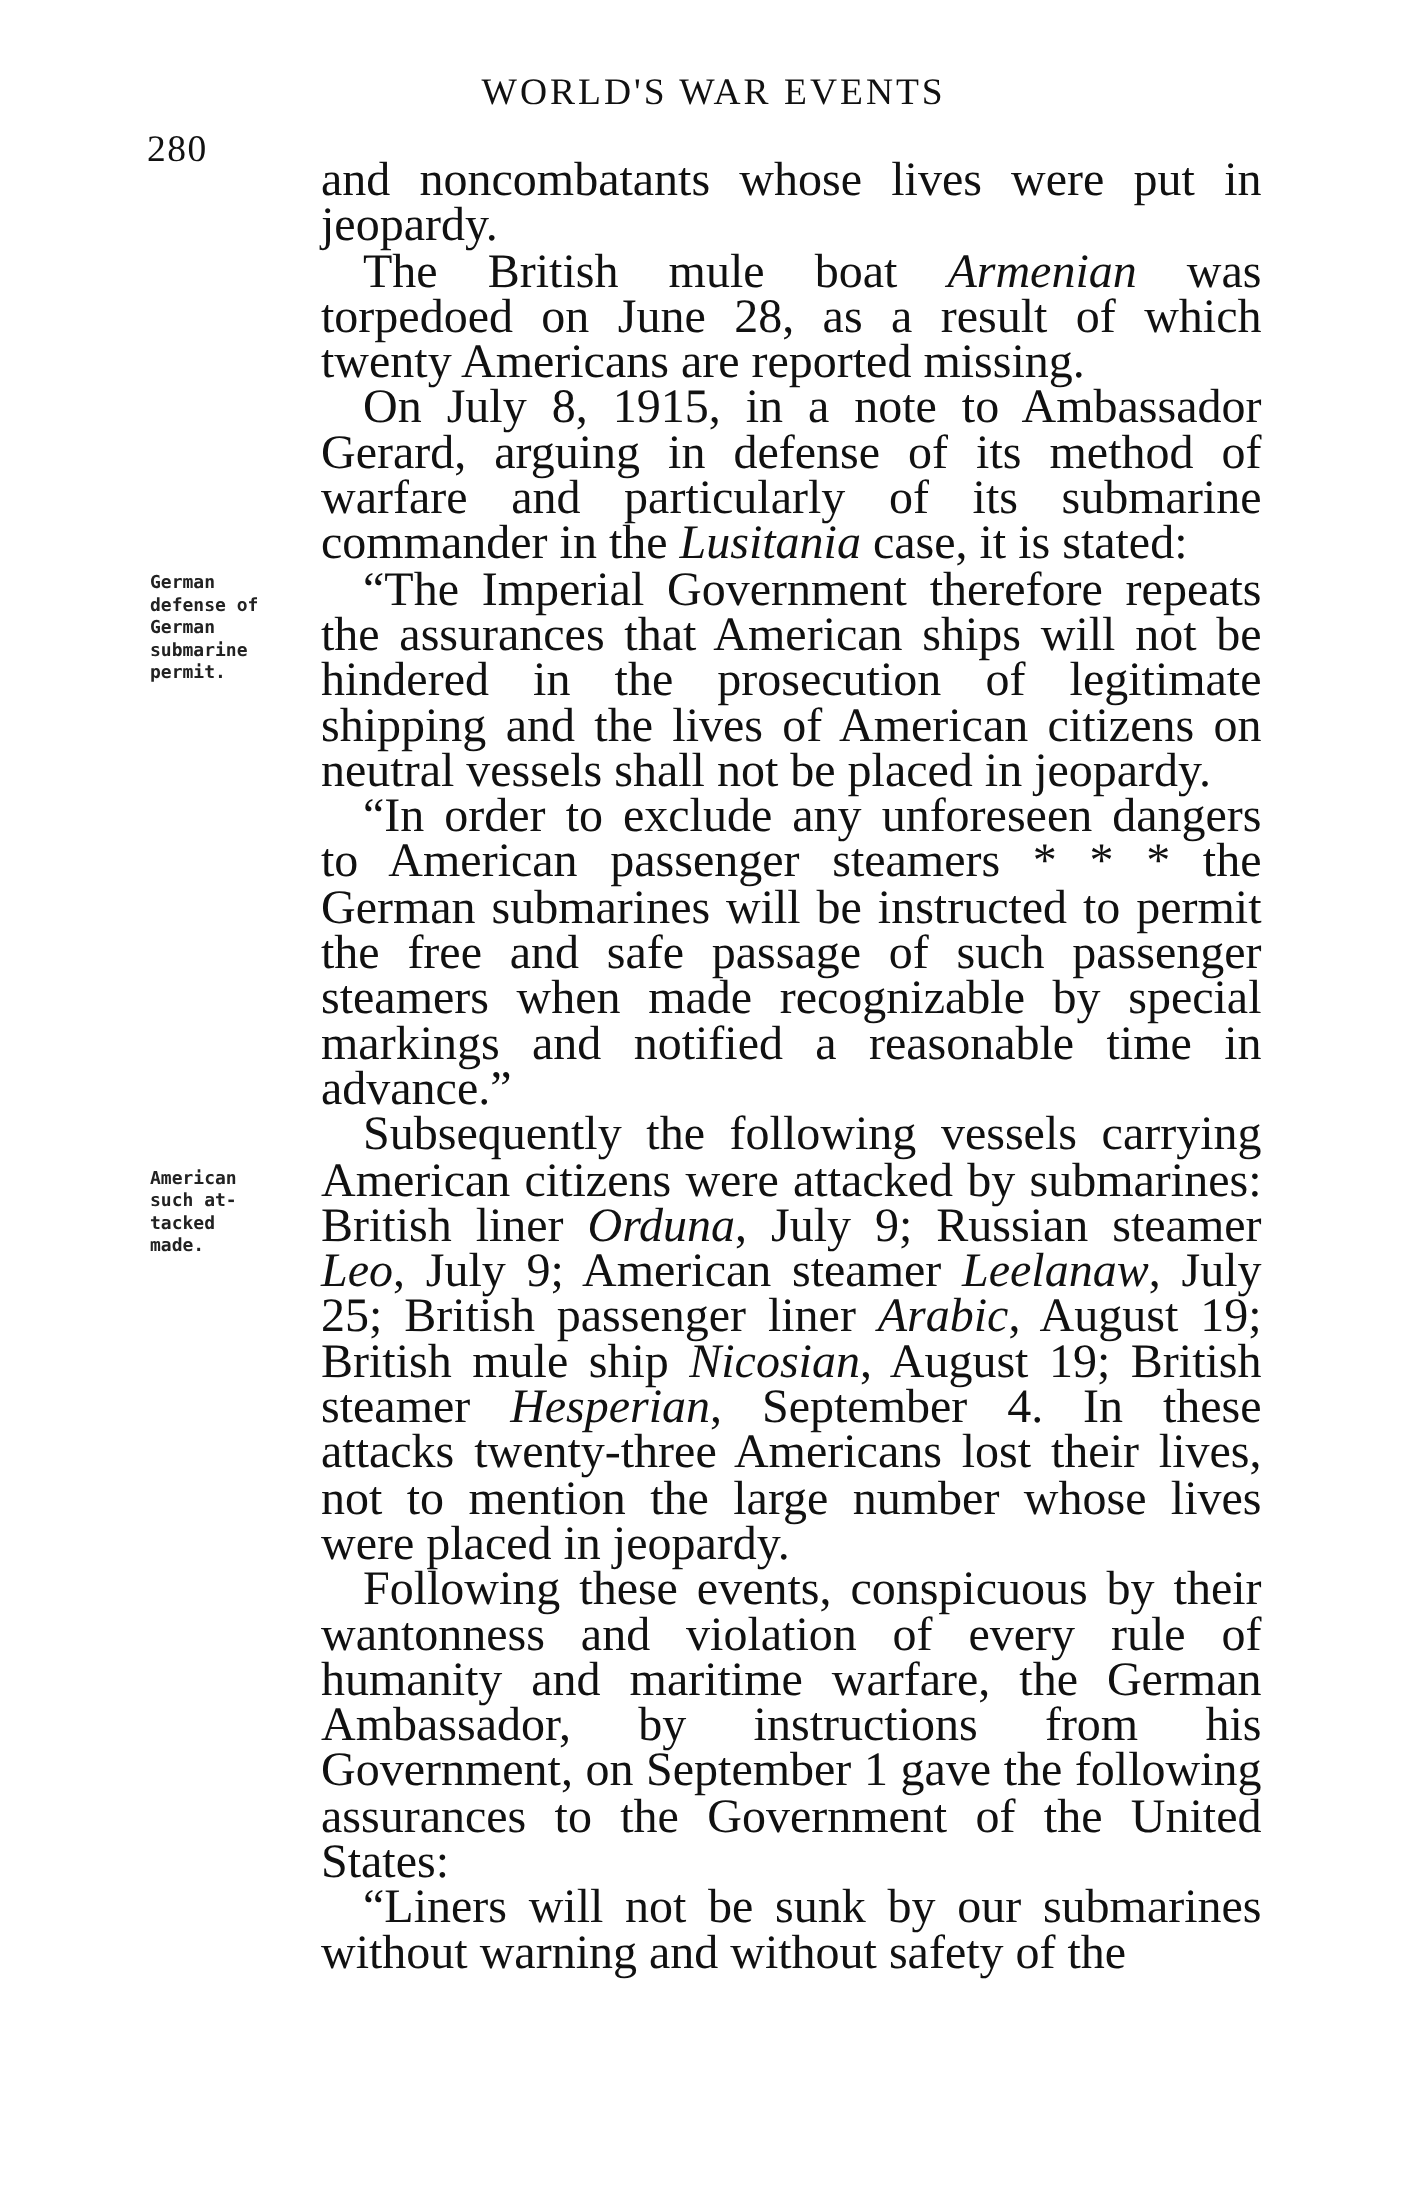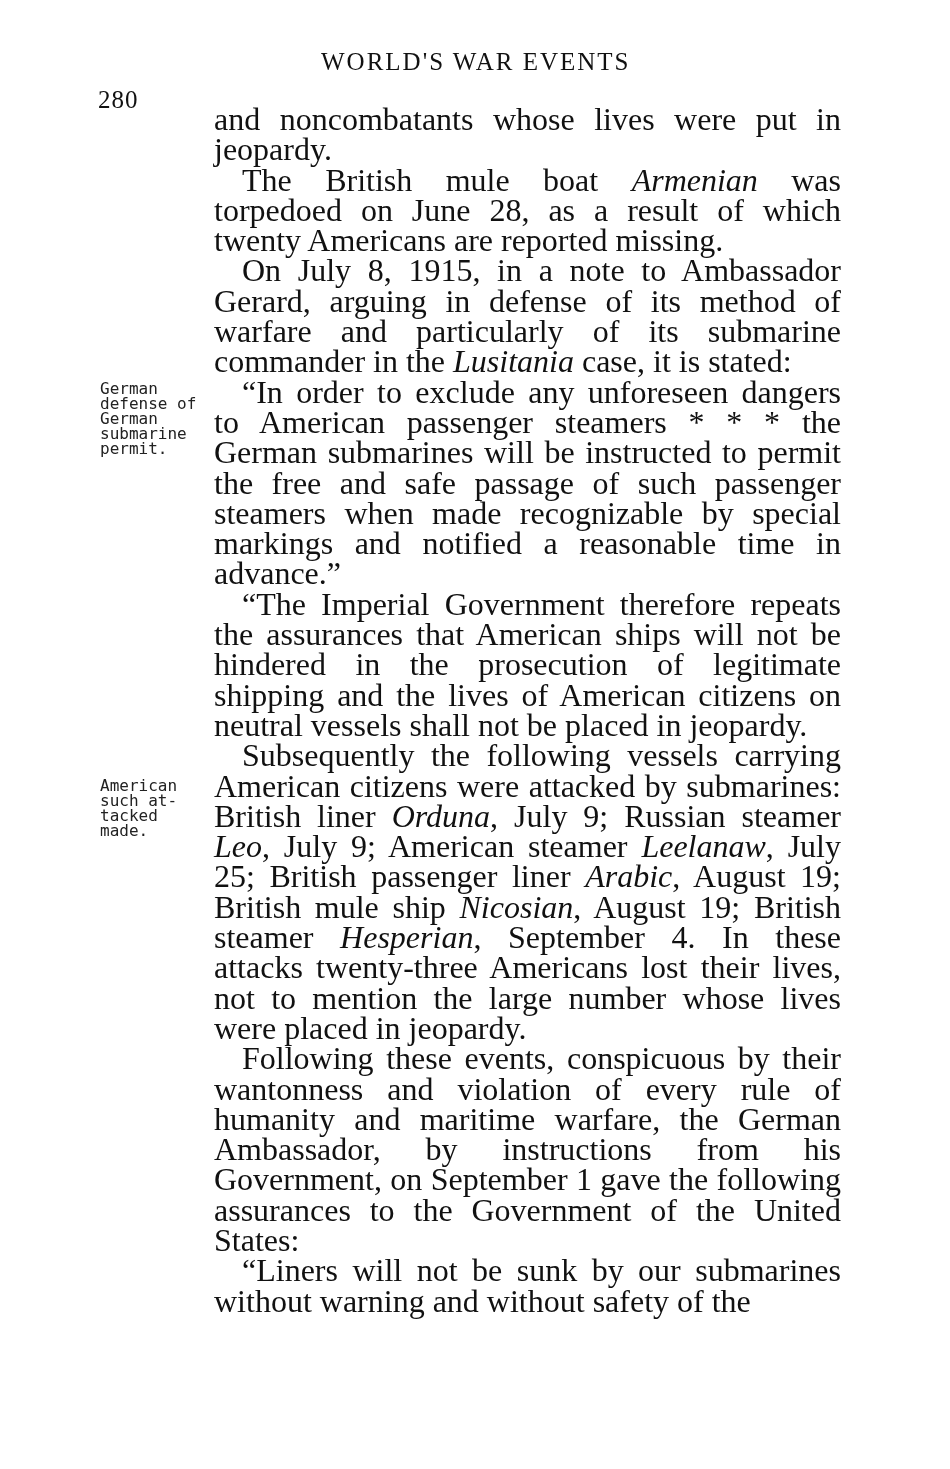--- a/index.html
+++ b/index.html
@@ -8,21 +8,21 @@
   .header { position: absolute; top: 48px; left: 98px; width: 745px; height: 34px;
     font-family: "Liberation Serif", serif; font-size: 25px; letter-spacing: 1px; }
   .page-number { position: absolute; left: 0; top: 17px; margin-top: 21px; }
   .running-title { position: absolute; left: 185px; top: 0; letter-spacing: 2px; margin-left: 38px; }
   .body { position: absolute; left: 214px; top: 104px; width: 627px;
     font-family: "Liberation Serif", serif; font-size: 32px; line-height: 30.3px; }
   .body p { margin: 0; text-align: justify; hyphens: none; }
   .body p.indent { text-indent: 28px; }
   .body em { font-style: italic; }
   .sidenote { position: absolute; left: 100px; width: 112px;
-    font-family: "DejaVu Sans Mono", monospace; font-size: 16px; line-height: 15px; font-weight: normal; color: #222; }
+    font-family: "DejaVu Sans Mono", monospace; font-size: 12px; line-height: 15px; font-weight: bold; color: #222; }
   .sidenote span { display: block; white-space: nowrap; }
   .sn1 { top: 381px; }
   .sn2 { top: 778px; }
 </style>
 </head>
 <body>
 
 <div class="page">
   <div class="header">
     <span class="page-number">280</span>
@@ -41,19 +41,19 @@
     <span>American</span>
     <span>such at-</span>
     <span>tacked</span>
     <span>made.</span>
   </div>
 
   <div class="body" id="body-text">
     <p>and noncombatants whose lives were put in jeopardy.</p>
     <p class="indent">The British mule boat <em>Armenian</em> was torpedoed on June 28, as a result of which twenty Americans are reported missing.</p>
     <p class="indent">On July 8, 1915, in a note to Ambassador Gerard, arguing in defense of its method of warfare and particularly of its submarine commander in the <em>Lusitania</em> case, it is stated:</p>
+    <p class="indent">“The Imperial Government therefore repeats the assurances that American ships will not be hindered in the prosecution of legitimate shipping and the lives of American citizens on neutral vessels shall not be placed in jeopardy.</p>
     <p class="indent">“In order to exclude any unforeseen dangers to American passenger steamers  *  *  *  the German submarines will be instructed to permit the free and safe passage of such passenger steamers when made recognizable by special markings and notified a reasonable time in advance.”</p>
-    <p class="indent">“The Imperial Government therefore repeats the assurances that American ships will not be hindered in the prosecution of legitimate shipping and the lives of American citizens on neutral vessels shall not be placed in jeopardy.</p>
     <p class="indent">Subsequently the following vessels carrying American citizens were attacked by submarines: British liner <em>Orduna</em>, July 9; Russian steamer <em>Leo</em>, July 9; American steamer <em>Leelanaw</em>, July 25; British passenger liner <em>Arabic</em>, August 19; British mule ship <em>Nicosian</em>, August 19; British steamer <em>Hesperian</em>, September 4. In these attacks twenty-three Americans lost their lives, not to mention the large number whose lives were placed in jeopardy.</p>
     <p class="indent">Following these events, conspicuous by their wantonness and violation of every rule of humanity and maritime warfare, the German Ambassador, by instructions from his Government, on September 1 gave the following assurances to the Government of the United States:</p>
     <p class="indent">“Liners will not be sunk by our submarines without warning and without safety of the</p>
   </div>
 </div>
 
 </body></html>

